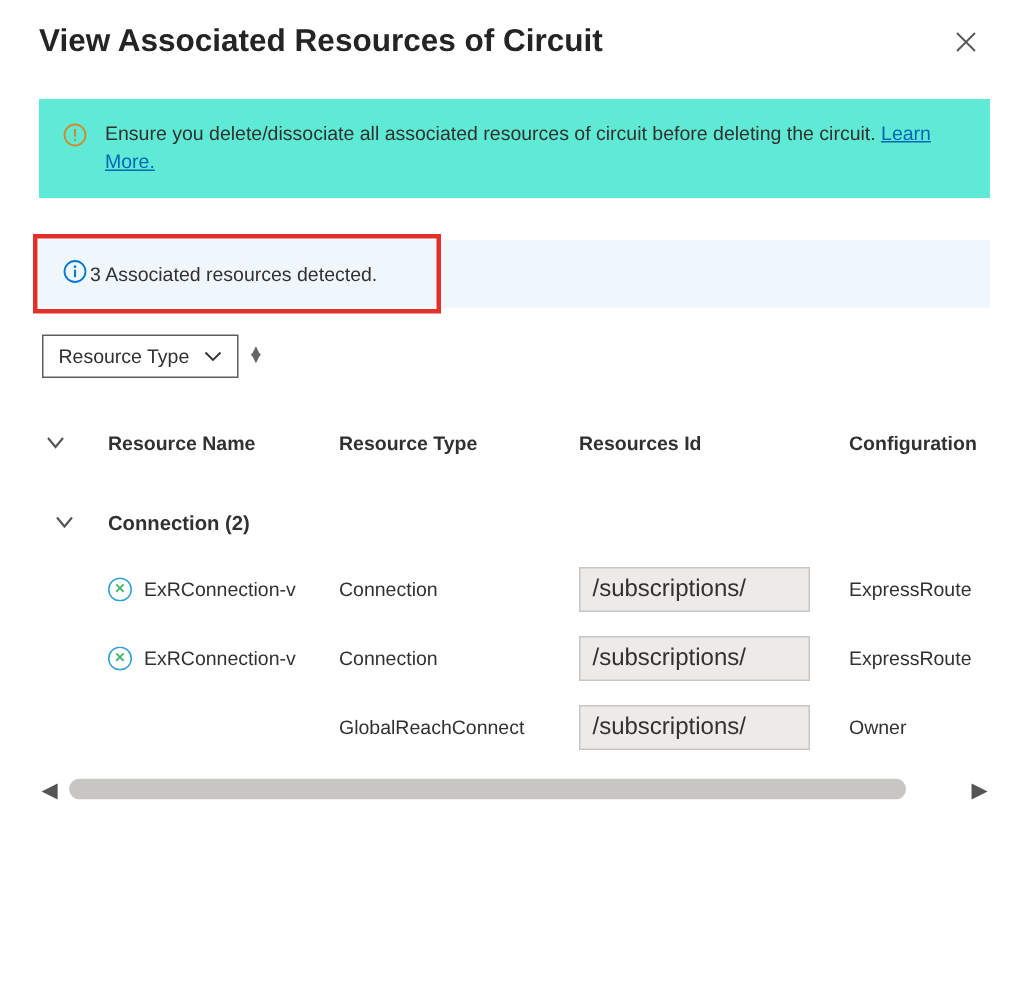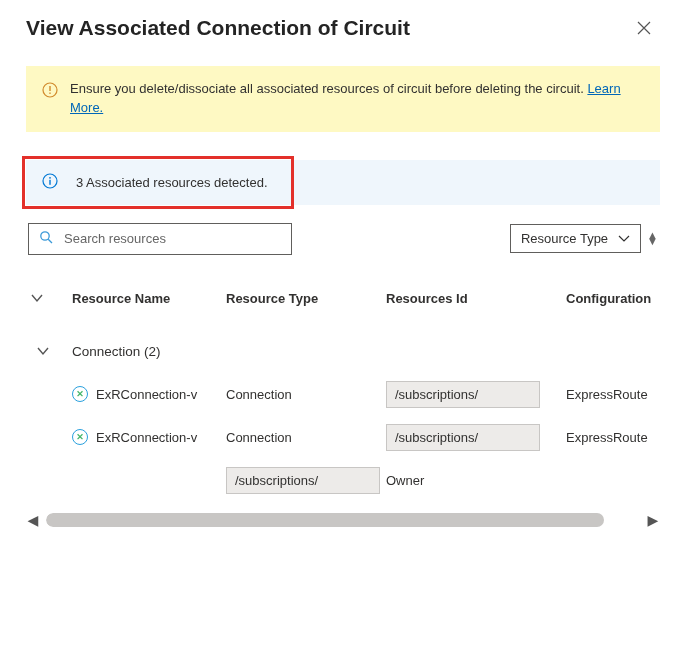--- a/index.html
+++ b/index.html
@@ -24,21 +24,21 @@
     color: #242424;
   }
   .close-btn {
     width: 32px; height:32px;
     display:flex; align-items:center; justify-content:center;
     font-size:18px; color:#555; cursor:pointer;
   }
   .close-btn svg { stroke:#555; }
 
   .warning-banner {
-    background: #fef9c3;
+    background: #5eead4;
     padding: 14px 30px 14px 16px;
     display: flex;
     align-items: flex-start;
     gap: 12px;
     font-size: 13px;
     line-height: 1.45;
     color: #323130;
     margin-bottom: 28px;
   }
   .warning-banner .icon-slot { flex:0 0 16px; margin-top:2px; }
@@ -47,21 +47,21 @@
     text-decoration: underline;
     cursor: pointer;
   }
 
   .info-banner-wrap { position: relative; margin-bottom: 18px; }
   .info-banner {
     background: #EFF6FC;
     padding: 13px 16px;
     display: flex;
     align-items: center;
-    gap: 18px;
+    gap: 2px;
     font-size: 13px;
     color: #323130;
   }
   .highlight-box {
     position: absolute;
     border: 3px solid #E3302A;
     top: -4px; left: -4px;
     height: calc(100% + 8px);
     width: 272px;
     pointer-events: none;
@@ -115,21 +115,21 @@
     font-size:13px;
     padding-bottom: 24px;
     color:#323130;
     margin-top:20px;
   }
   .grid-header .col:first-child { padding-left:4px; }
   .chev { cursor:pointer; color:#555; }
   .chev svg { display:block; }
 
   .group-row {
-    font-weight:400;
+    font-weight:700;
     padding: 14px 0;
     font-size:13.5px;
   }
   .group-row .chev { padding-left:10px; }
   .group-row .gname { grid-column: 2 / span 4; }
 
   .data-row {
     padding: 8px 0;
     font-size:13px;
   }
@@ -144,21 +144,21 @@
     display:flex; align-items:center; justify-content:center;
     flex:0 0 16px;
   }
   .res-icon .x {
     font-size:9px; line-height:1; color:#46B66B; font-weight:600;
   }
   .id-cell {
     background:#EDEBE9;
     border:1px solid #C8C6C4;
     padding:5px 8px;
-    font-size:13px;
+    font-size:16px;
     white-space:nowrap; overflow:hidden;
     width: 154px;
   }
   .conf-cell { white-space:nowrap; overflow:hidden; }
 
   .scrollbar-row {
     display:flex; align-items:center;
     gap:6px;
     padding: 10px 0 10px 0;
   }
@@ -183,21 +183,21 @@
   .sb-rest { flex:1; }
 
   svg { overflow:visible; }
 </style>
 </head>
 <body>
 
 <div class="panel">
 
   <div class="header-row">
-    <div class="title">View Associated Connection of Circuit</div>
+    <div class="title">View Associated Resources of Circuit</div>
     <div class="close-btn">
       <svg width="14" height="14" viewBox="0 0 14 14" fill="none">
           <path d="M1 1 L13 13 M13 1 L1 13" stroke-width="1.2"></path>
         </svg>
     </div>
   </div>
 
   <div class="warning-banner">
     <span class="icon-slot">
       <svg width="16" height="16" viewBox="0 0 16 16">
@@ -219,29 +219,20 @@
             <circle cx="8" cy="4.8" r="0.9" fill="#0078D4"></circle>
             <rect x="7.3" y="6.8" width="1.4" height="5" fill="#0078D4"></rect>
           </svg>
       </span>
       <span>3 Associated resources detected.</span>
     </div>
     <div class="highlight-box"></div>
   </div>
 
   <div class="toolbar">
-    <div class="search-wrap">
-      <span>
-        <svg width="15" height="15" viewBox="0 0 15 15">
-            <circle cx="6" cy="6" r="4.2" fill="none" stroke="#3B99D8" stroke-width="1.3"></circle>
-            <line x1="9.2" y1="9.2" x2="13" y2="13" stroke="#3B99D8" stroke-width="1.3"></line>
-          </svg>
-      </span>
-      <input type="text" placeholder="Search resources" style="">
-    </div>
     <div class="toolbar-right">
       <div class="dropdown">
         <span>Resource Type</span>
         <span>
           <svg width="12" height="8" viewBox="0 0 12 8">
               <path d="M1 1 L6 6 L11 1" fill="none" stroke="#323130" stroke-width="1.2"></path>
             </svg>
         </span>
       </div>
       <div class="sorter">
@@ -299,20 +290,21 @@
           <div>
             <div class="id-cell">/subscriptions/</div>
           </div>
           <div class="conf-cell">ExpressRoute</div>
         </div>
         <div class="data-row">
           <div></div>
           <div class="name">
             <span></span>
           </div>
+          <div>GlobalReachConnect</div>
           <div>
             <div class="id-cell">/subscriptions/</div>
           </div>
           <div class="conf-cell">Owner</div>
         </div>
       </div>
   </div>
 
   <div class="scrollbar-row">
     <div class="sb-arrow">◀</div>

